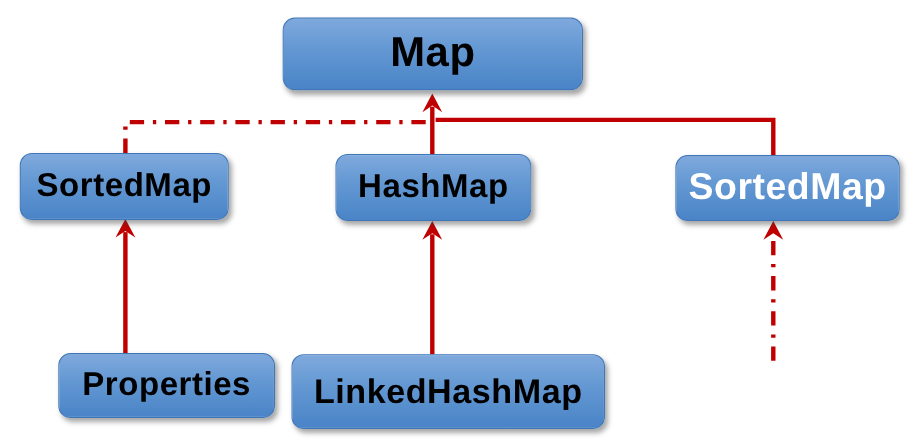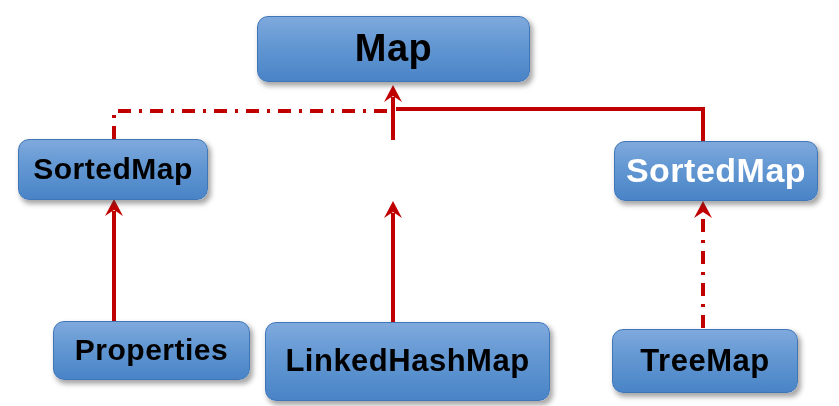--- a/index.html
+++ b/index.html
@@ -58,25 +58,25 @@
       <polyline points="703,328 703,213" fill="none" stroke="#c00000" stroke-width="4" stroke-dasharray="13 8 3 8"></polyline>
       <polygon points="703,201 694,218 703,212 712,218" fill="#c00000"></polygon>
     </svg>
 
 <div class="node" style="left: 257px; top: 16px; width: 273px; height: 66px;">
       <span class="node-label" style="color: rgb(0, 0, 0); font-size: 38px;">Map</span>
     </div>
     <div class="node" style="left: 18px; top: 139px; width: 190px; height: 61px;">
       <span class="node-label" style="color: rgb(0, 0, 0); font-size: 30px;">SortedMap</span>
     </div>
+    <div class="node" style="left: 305px; top: 140px; width: 178px; height: 61px;">
+      <span class="node-label" style="color: rgb(0, 0, 0); font-size: 30px;">HashMap</span>
+    </div>
     <div class="node" style="left: 614px; top: 141px; width: 204px; height: 60px;">
       <span class="node-label" style="color: rgb(255, 255, 255); font-size: 34px;">SortedMap</span>
     </div>
     <div class="node" style="left: 25px; top: 321px; width: 197px; height: 59px; margin-left: 28px;">
       <span class="node-label" style="color: rgb(0, 0, 0); font-size: 30px;">Properties</span>
     </div>
-    <div class="node" style="left: 265px; top: 322px; width: 285px; height: 79px;">
+    <div class="node" style="left: 265px; top: 322px; width: 285px; height: 68px;">
       <span class="node-label" style="color: rgb(0, 0, 0); font-size: 31px;">LinkedHashMap</span>
-    </div>
-    <div class="node" style="left: 612px; top: 329px; width: 186px; height: 64px;">
-      <span class="node-label" style="color: rgb(0, 0, 0); font-size: 31px;">TreeMap</span>
     </div>
   </div>
 
 </body></html>

